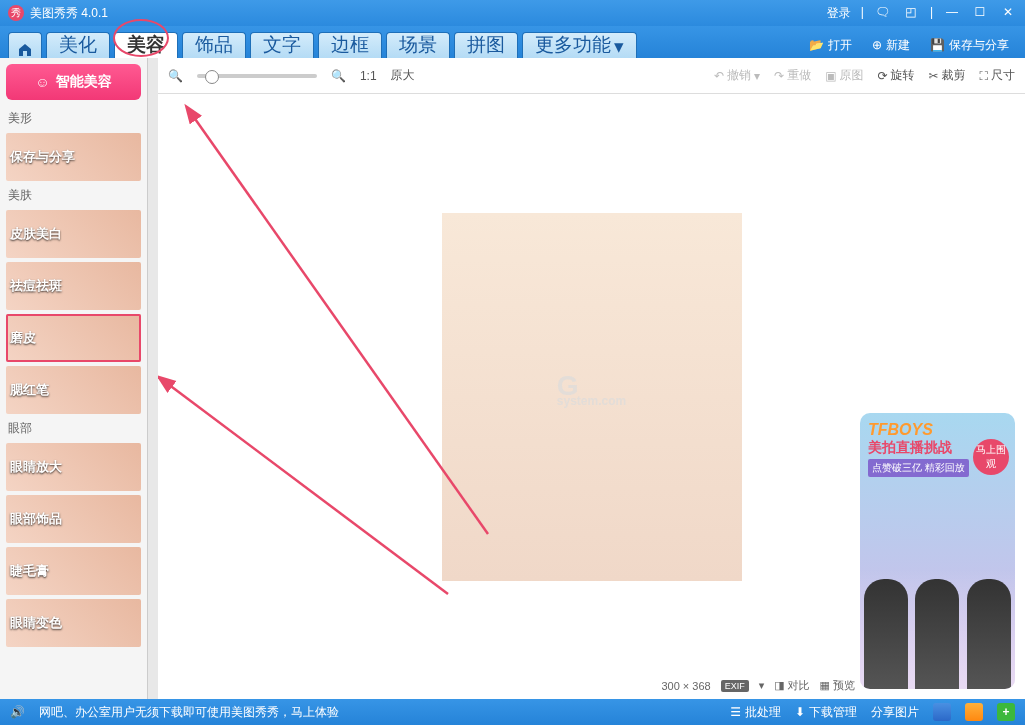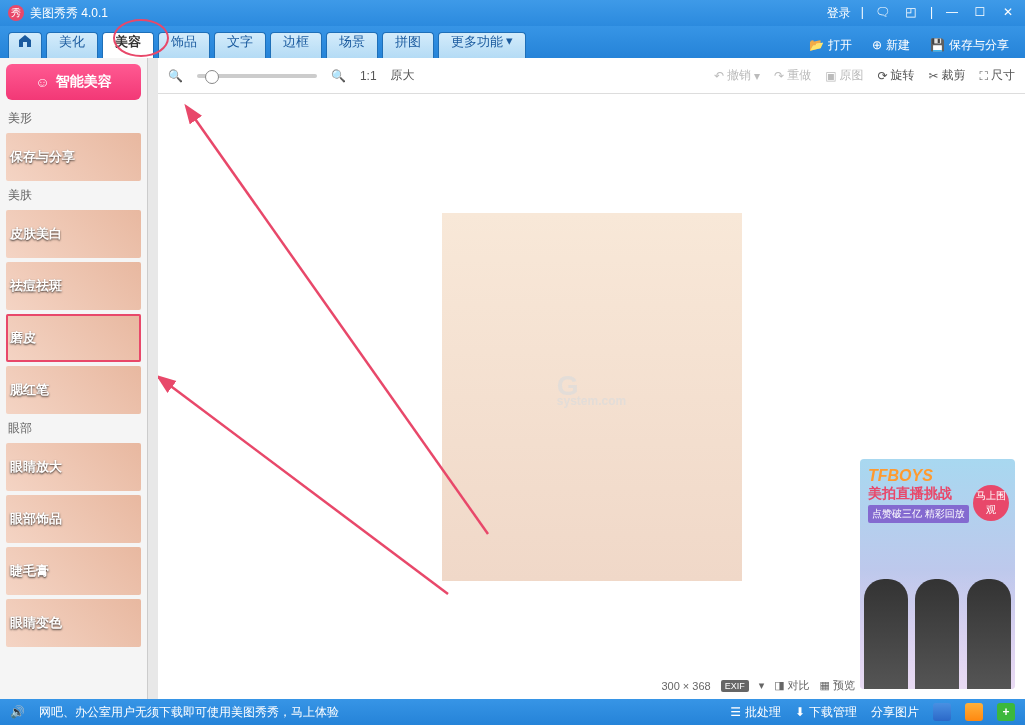--- a/index.html
+++ b/index.html
@@ -6,21 +6,21 @@
 body { width: 1025px; height: 725px; overflow: hidden; background: #fff; }
 
 .titlebar { height: 26px; background: linear-gradient(#3e9ae8, #2b8ade); display: flex; align-items: center; padding: 0 8px; color: #fff; font-size: 12px; }
 .titlebar .logo { width: 16px; height: 16px; background: #e8486a; border-radius: 50%; display: inline-flex; align-items: center; justify-content: center; font-size: 10px; margin-right: 6px; }
 .titlebar .title { flex: 1; }
 .titlebar .right { display: flex; gap: 10px; align-items: flex-start; }
 .titlebar .right span { cursor: pointer; }
 .win-btn { width: 18px; height: 14px; display: inline-flex; align-items: center; justify-content: center; }
 
 .tabbar { height: 32px; background: linear-gradient(#3795e6, #2583d8); display: flex; align-items: flex-end; padding: 0 8px; gap: 4px; }
-.tab { height: 26px; padding: 0 12px; background: linear-gradient(#d4ecfb, #b4dbf5); border: 1px solid #1e6fb8; border-bottom: none; border-radius: 4px 4px 0 0; display: flex; align-items: flex-start; font-size: 13px; color: #1a5a9e; cursor: pointer; position: relative; }
+.tab { height: 26px; padding: 0 12px; background: linear-gradient(#d4ecfb, #b4dbf5); border: 1px solid #1e6fb8; border-bottom: none; border-radius: 4px 4px 0 0; display: flex; align-items: flex-end; font-size: 19px; color: #1a5a9e; cursor: pointer; position: relative; }
 .tab.active { background: #fff; color: #333; font-weight: bold; }
 .tab.home { padding: 0 8px; }
 .tabbar .spacer { flex: 1; }
 .tabbar .btn-right { color: #fff; font-size: 12px; display: flex; align-items: center; gap: 4px; padding: 0 8px; cursor: pointer; height: 26px; }
 
 .main { display: flex; height: calc(100% - 26px - 32px - 26px); }
 
 .sidebar { width: 148px; background: #f5f5f5; border-right: 1px solid #ccc; overflow-y: auto; padding: 6px; }
 .smart-btn { width: 100%; height: 36px; background: linear-gradient(#ff5a92, #f23876); border: none; border-radius: 6px; color: #fff; font-size: 14px; font-weight: bold; display: flex; align-items: center; justify-content: center; gap: 6px; cursor: pointer; margin-bottom: 10px; }
 .cat-label { font-size: 12px; color: #666; margin: 6px 2px; }
@@ -36,21 +36,21 @@
 .tool-item { display: flex; align-items: center; gap: 3px; cursor: pointer; }
 .tool-item.disabled { color: #bbb; }
 
 .canvas { flex: 1; display: flex; align-items: center; justify-content: center; position: relative; }
 .image-ph { width: 300px; height: 368px; background: linear-gradient(180deg, #f8e8d8 0%, #f0d8c8 100%); position: relative; }
 .watermark { position: absolute; left: 50%; top: 48%; transform: translate(-50%,-50%); color: rgba(220,220,220,0.7); font-size: 28px; font-weight: bold; }
 
 .status-line { position: absolute; bottom: 6px; right: 170px; font-size: 11px; color: #666; display: flex; align-items: center; gap: 10px; }
 .exif-badge { background: #666; color: #fff; padding: 1px 4px; font-size: 9px; border-radius: 2px; }
 
-.ad-box { position: absolute; right: 10px; bottom: 10px; width: 155px; height: 230px; background: linear-gradient(180deg, #a8d8f0, #d4b8e8); border-radius: 4px; padding: 8px; font-size: 11px; overflow: hidden; }
+.ad-box { position: absolute; right: 10px; bottom: 10px; width: 155px; height: 276px; background: linear-gradient(180deg, #a8d8f0, #d4b8e8); border-radius: 10px; padding: 8px; font-size: 11px; overflow: hidden; }
 .ad-title { color: #ff9a2e; font-weight: bold; font-size: 16px; font-style: italic; }
 .ad-sub { color: #e8486a; font-weight: bold; font-size: 14px; }
 .ad-banner { background: rgba(120,80,200,0.8); color: #fff; padding: 2px 4px; font-size: 10px; margin-top: 2px; border-radius: 2px; display: inline-block; }
 .ad-badge { position: absolute; right: 6px; top: 26px; background: #e8486a; color: #fff; border-radius: 50%; width: 36px; height: 36px; display: flex; align-items: center; justify-content: center; font-size: 10px; text-align: center; margin-left: 20px; }
 .ad-people { position: absolute; bottom: 0; left: 0; right: 0; height: 120px; background: linear-gradient(180deg, transparent, rgba(255,255,255,0.5)); display: flex; justify-content: space-around; align-items: flex-end; }
 .person { width: 44px; height: 110px; background: linear-gradient(#333, #555); border-radius: 20px 20px 0 0; }
 
 .bottombar { height: 26px; background: linear-gradient(#3795e6, #2583d8); display: flex; align-items: center; padding: 0 10px; color: #fff; font-size: 12px; gap: 14px; }
 .bottombar .spacer { flex: 1; }
 .bottombar .bitem { display: flex; align-items: center; gap: 4px; cursor: pointer; }

